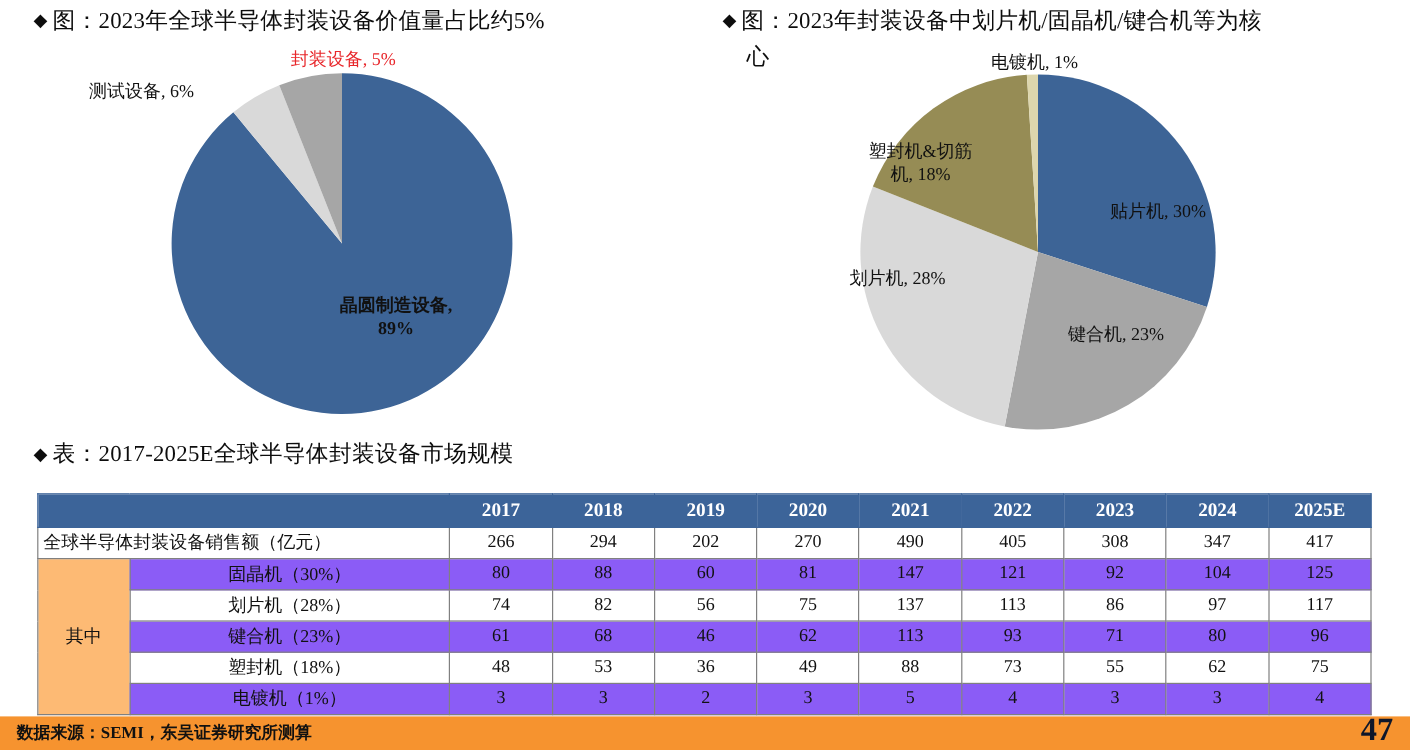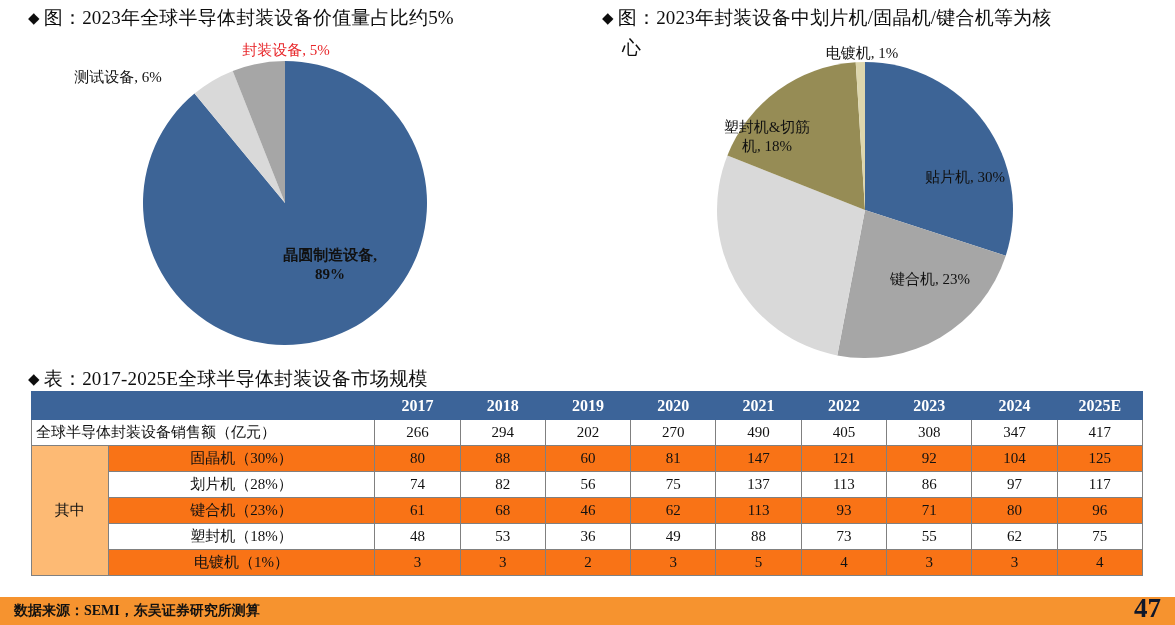--- a/index.html
+++ b/index.html
@@ -21,37 +21,37 @@
   
   .pie-wrap{position:absolute;}
   .pie-label{
     position:absolute;font-size:15px;line-height:19px;color:#111;
     text-align:center;white-space:pre-line;
   }
   .pie-label.red{color:#e8262a;}
 
   
   #mkt-table{
-    position:absolute;left:31px;top:391px;width:1112px;
+    position:absolute;left:31px;top:411px;width:1112px;
     border-collapse:collapse;table-layout:fixed;
     font-size:15px;
   }
   #mkt-table th,#mkt-table td{
     border:1px solid #808080;
     text-align:center;height:25px;padding:0 2px;
     font-weight:normal;color:#111;
   }
   #mkt-table thead th{
     background:#3c6499;color:#ffffff;font-weight:bold;
     border:1px solid #3c6499;height:27px;font-size:16px;
   }
   #mkt-table thead th.corner{background:#3c6499;}
   #mkt-table td.rowlab{text-align:center;}
   #mkt-table td.rowlab-main{text-align:left;padding-left:4px;}
-  #mkt-table tr.shade td{background:#f97316;}
+  #mkt-table tr.shade td{background:#8b5cf6;}
   #mkt-table tr.shade td.qz-cell{background:#fdba74;}
   .colyear{width:78px;}
   .collab{width:70px;}
   .colsub{width:244px;}
 
   
   #footer-bar{
     position:absolute;left:0;bottom:0;width:1175px;height:28px;
     background:#f6932f;
   }
@@ -92,20 +92,21 @@
 
     <path id="slR0" fill="#3d6496" d="M 265 162 L 265.00 14.00 A 148 148 0 0 1 405.76 207.73 Z"></path>
     <path id="slR1" fill="#a6a6a6" d="M 265 162 L 405.76 207.73 A 148 148 0 0 1 237.27 307.38 Z"></path>
     <path id="slR2" fill="#d9d9d9" d="M 265 162 L 237.27 307.38 A 148 148 0 0 1 127.39 107.52 Z"></path>
     <path id="slR3" fill="#968c55" d="M 265 162 L 127.39 107.52 A 148 148 0 0 1 255.71 14.29 Z"></path>
     <path id="slR4" fill="#ddd6ad" d="M 265 162 L 255.71 14.29 A 148 148 0 0 1 265.00 14.00 Z"></path>
   </svg>
   <div class="pie-label" style="left:172px;top:-4px;width:180px;">电镀机, 1%</div>
   <div class="pie-label" style="left:285px;top:120px;width:160px;">贴片机, 30%</div>
   <div class="pie-label" style="left:250px;top:222px;width:160px;">键合机, 23%</div>
+  <div class="pie-label" style="left:68px;top:176px;width:160px;">划片机, 28%</div>
   <div class="pie-label" style="left:100px;top:70px;width:134px;"><span>塑封机&amp;切筋</span><br><span>机, 18%</span></div>
 </div>
 
 <table id="mkt-table">
   <colgroup>
     <col class="collab">
       <col class="colsub">
     <col class="colyear">
       <col class="colyear">
       <col class="colyear">

